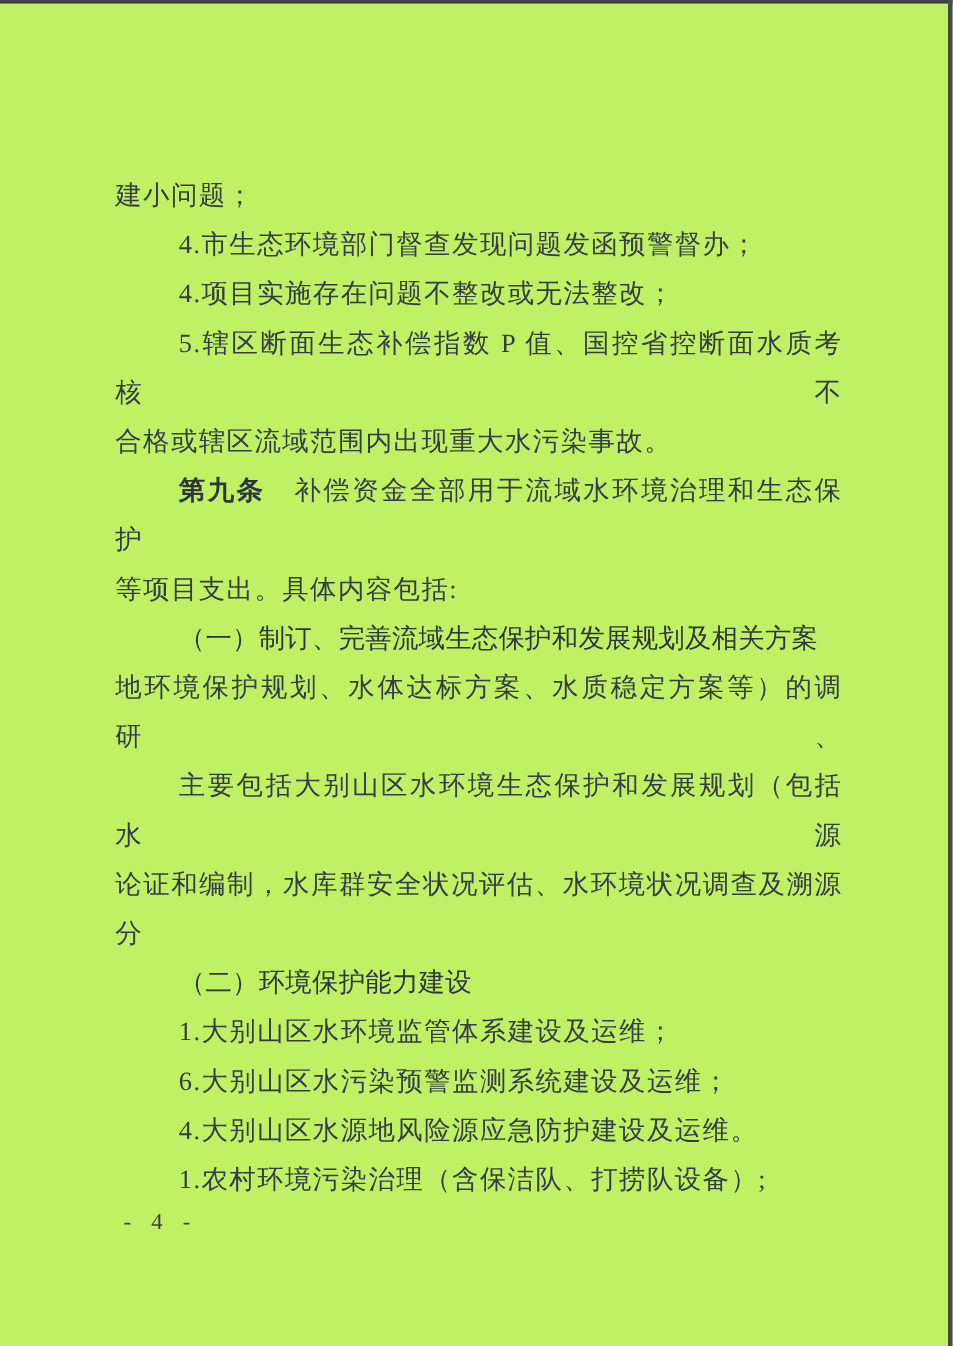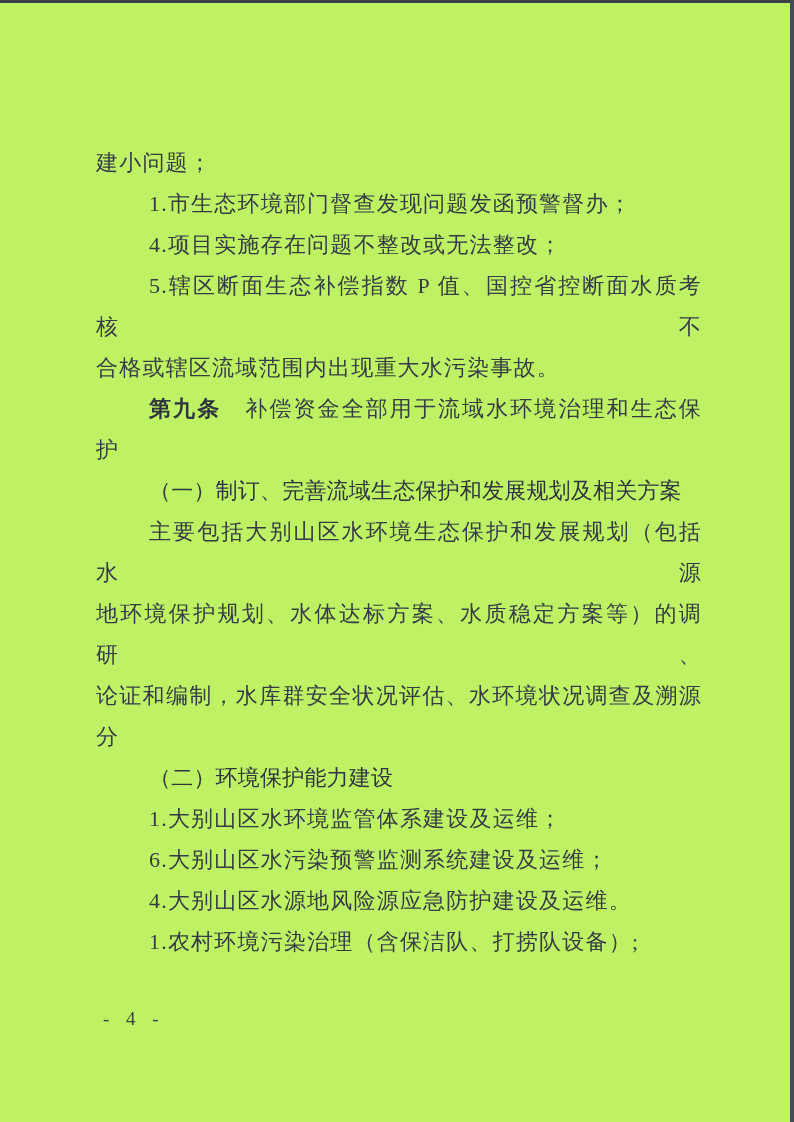--- a/index.html
+++ b/index.html
@@ -69,30 +69,31 @@
 </head>
 <body>
 
 <div class="page">
 
   <div class="scan-edge-top"></div>
   <div class="scan-edge-right"></div>
 
   <div class="doc-body">
     <p class="line">建小问题；</p>
-    <p class="line indent">1.市生态环境部门督查发现问题发函预警督办；</p>
+    <p class="line indent">4.市生态环境部门督查发现问题发函预警督办；</p>
     <p class="line indent">4.项目实施存在问题不整改或无法整改；</p>
     <p class="line indent stretch">5.辖区断面生态补偿指数 P 值、国控省控断面水质考核不</p>
     <p class="line">合格或辖区流域范围内出现重大水污染事故。</p>
 
     <p class="line indent stretch"><span class="lead-bold">第九条</span><span>　补偿资金全部用于流域水环境治理和生态保护</span></p>
 
+    <p class="line">等项目支出。具体内容包括:</p>
     <p class="line indent heading">（一）制订、完善流域生态保护和发展规划及相关方案</p>
+    <p class="line stretch">地环境保护规划、水体达标方案、水质稳定方案等）的调研、</p>
     <p class="line indent stretch">主要包括大别山区水环境生态保护和发展规划（包括水源</p>
-    <p class="line stretch">地环境保护规划、水体达标方案、水质稳定方案等）的调研、</p>
     <p class="line stretch">论证和编制，水库群安全状况评估、水环境状况调查及溯源分</p>
 
     <p class="line indent heading">（二）环境保护能力建设</p>
     <p class="line indent">1.大别山区水环境监管体系建设及运维；</p>
     <p class="line indent">6.大别山区水污染预警监测系统建设及运维；</p>
     <p class="line indent">4.大别山区水源地风险源应急防护建设及运维。</p>
 
     <p class="line indent">1.农村环境污染治理（含保洁队、打捞队设备）;</p>
 
   </div>

